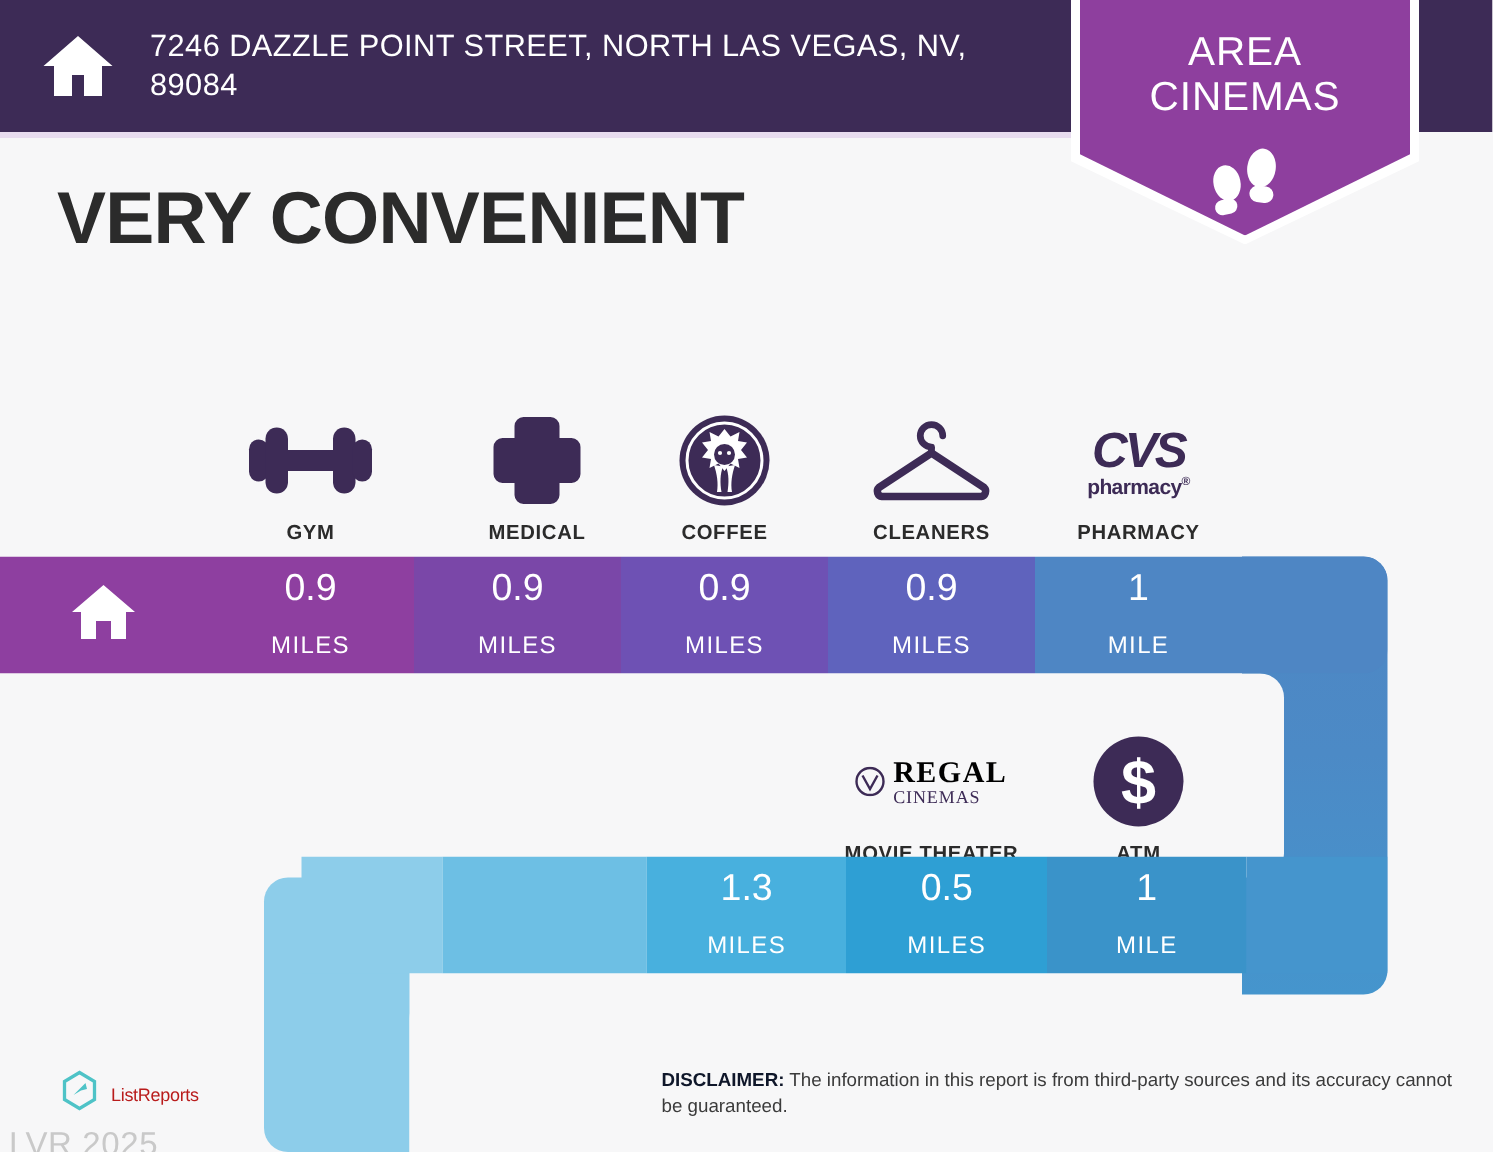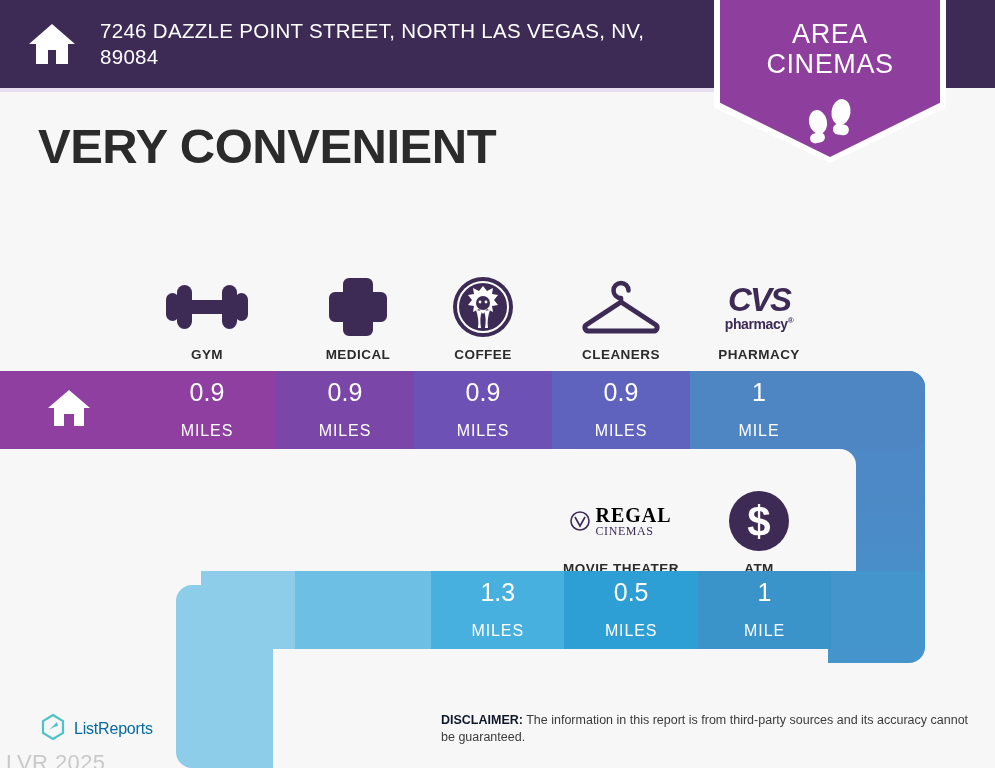--- a/index.html
+++ b/index.html
@@ -103,21 +103,21 @@
 
   
   .disclaimer {
     position:absolute; left:441px; top:712px; width:530px;
     font-size:12.5px; line-height:1.38; color:#3b3b3b;
   }
   .disclaimer b { font-weight:bold; color:#0f172a; }
   .brand {
     position:absolute; left:40px; top:713px; display:flex; align-items:center; gap:8px;
   }
-  .brand-name { font-size:16px; color:#0369a1; letter-spacing:-.2px; }
+  .brand-name { font-size:12px; color:#b91c1c; letter-spacing:-.2px; }
   .watermark {
     position:absolute; left:6px; top:734px; font-size:22px; color:#c9c9c9;
     letter-spacing:.4px;
     margin-top:16px;
   }
 </style>
 </head>
 <body>
 
 <div id="stage">

